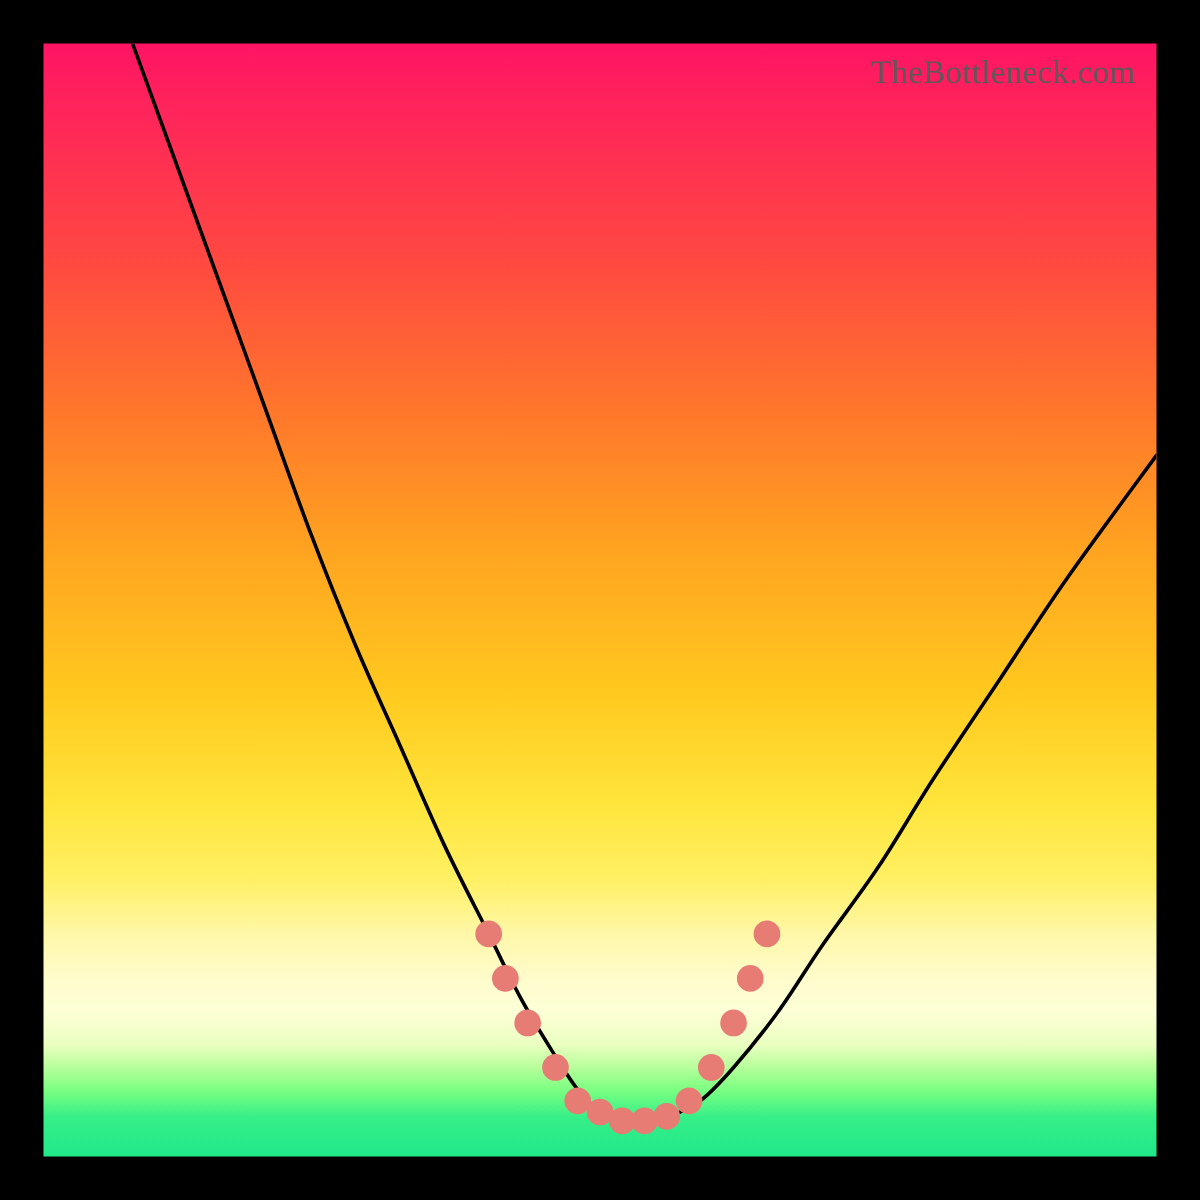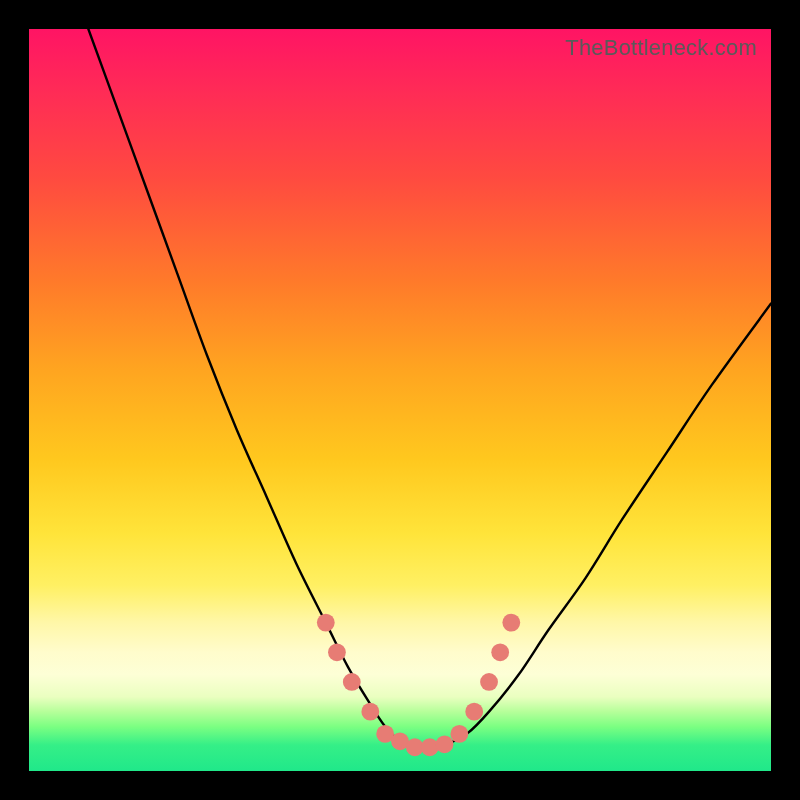--- a/index.html
+++ b/index.html
@@ -10,20 +10,21 @@
     overflow: hidden;
     background: #000;
     font-family: Arial, Helvetica, sans-serif;
   }
   .frame {
     position: relative;
     width: 800px;
     height: 800px;
     background: #000;
     box-sizing: border-box;
+    font-family: Liberation Serif, serif;
   }
   .plot-area {
     position: absolute;
     left: 29px;
     top: 29px;
     width: 742px;
     height: 742px;
     
     background: linear-gradient(
       to bottom,

